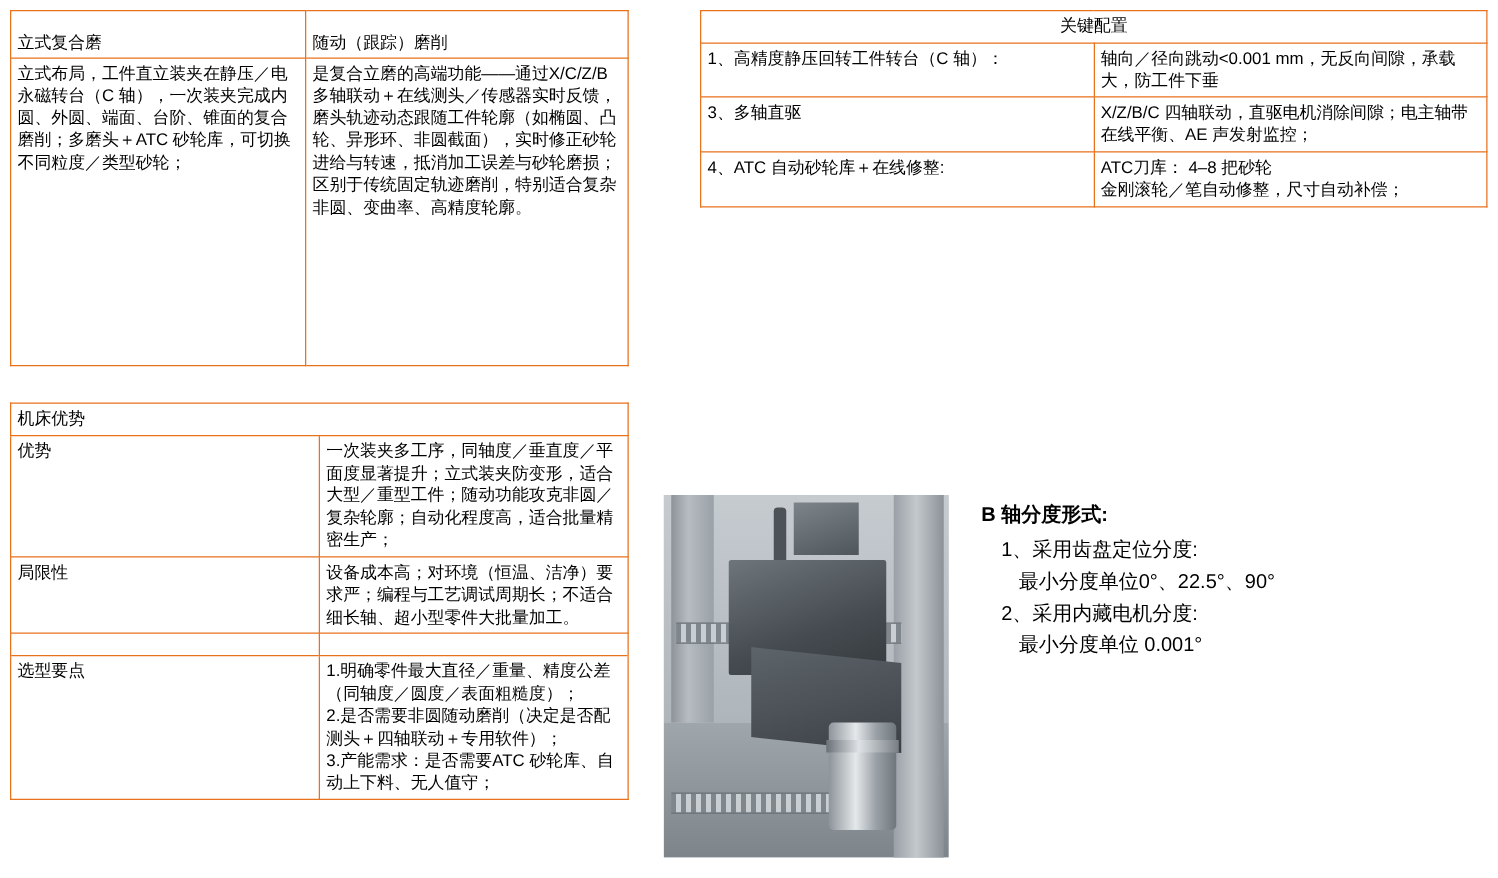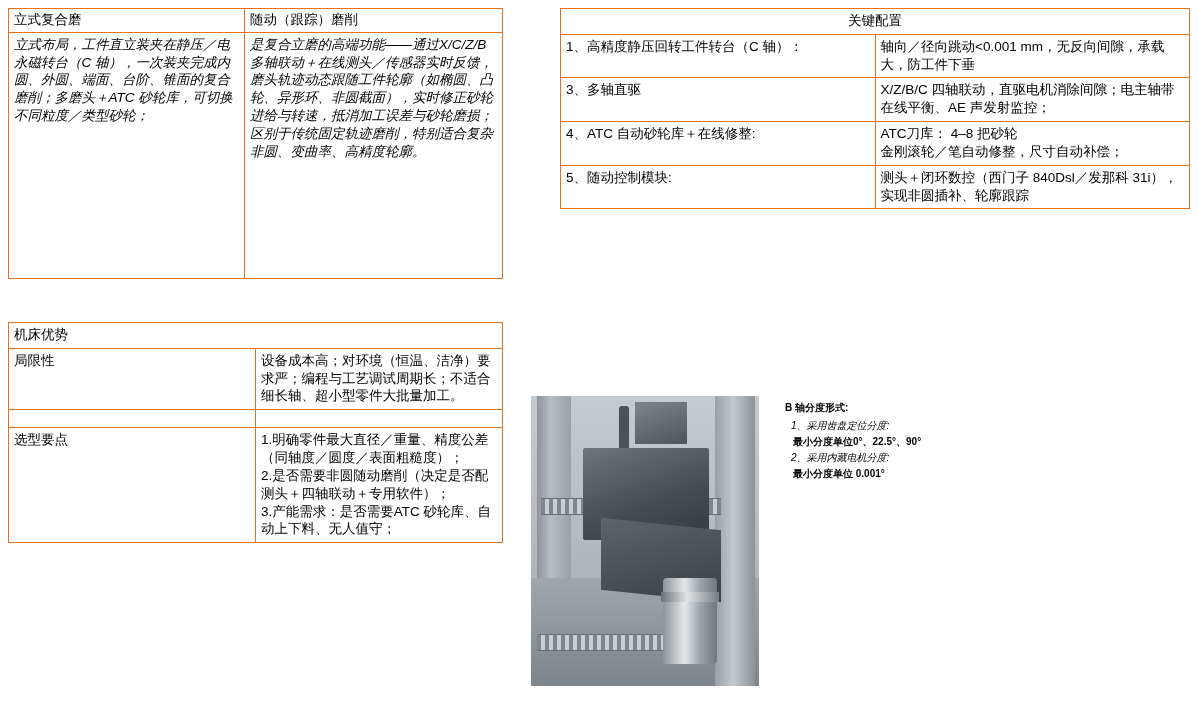--- a/index.html
+++ b/index.html
@@ -38,26 +38,25 @@
   }
 
   
   #tbl-compound {
     position: absolute;
     left: 8px;
     top: 8px;
     width: 495px;
   }
   #tbl-compound td.head {
-    padding-top: 2px;
+    padding-top: 16px;
     padding-bottom: 3px;
   }
   #tbl-compound td.body {
     height: 238px;
-    font-style: italic;
   }
 
   
   #tbl-advantage {
     position: absolute;
     left: 8px;
     top: 322px;
     width: 495px;
   }
   #tbl-advantage td.title {
@@ -161,33 +160,31 @@
     border-radius: 3px;
   }
 
   
   #b-axis {
     position: absolute;
     left: 785px;
     top: 400px;
     width: 400px;
     line-height: 1.6;
-    font-size: 10px;
+    font-size: 16px;
   }
   #b-axis .b-title {
     font-weight: bold;
     margin-bottom: 2px;
   }
   #b-axis .b-item {
-    margin-left: 6px;
-    font-style: italic;
+    margin-left: 16px;
   }
   #b-axis .b-sub {
-    margin-left: 8px;
-    font-weight: bold;
+    margin-left: 30px;
   }
 </style>
 </head>
 <body>
 
 <div class="page">
 
   <table class="doc" id="tbl-compound">
     <tbody>
         <tr>
@@ -200,20 +197,24 @@
     </tr>
   </tbody>
     </table>
 
   <table class="doc" id="tbl-advantage">
     <tbody>
         <tr>
       <td class="title" colspan="2">机床优势</td>
     </tr>
     <tr>
+      <td class="k">优势</td>
+      <td>一次装夹多工序，同轴度／垂直度／平面度显著提升；立式装夹防变形，适合大型／重型工件；随动功能攻克非圆／复杂轮廓；自动化程度高，适合批量精密生产；</td>
+    </tr>
+    <tr>
       <td class="k">局限性</td>
       <td>设备成本高；对环境（恒温、洁净）要求严；编程与工艺调试周期长；不适合细长轴、超小型零件大批量加工。</td>
     </tr>
     <tr class="spacer-row">
       <td></td>
       <td></td>
     </tr>
     <tr>
       <td class="k">选型要点</td>
       <td style="white-space:pre-line;">1.明确零件最大直径／重量、精度公差（同轴度／圆度／表面粗糙度）；
@@ -233,24 +234,20 @@
       <td>轴向／径向跳动&lt;0.001 mm，无反向间隙，承载大，防工件下垂</td>
     </tr>
     <tr>
       <td class="k">3、多轴直驱</td>
       <td>X/Z/B/C 四轴联动，直驱电机消除间隙；电主轴带在线平衡、AE 声发射监控；</td>
     </tr>
     <tr>
       <td class="k">4、ATC 自动砂轮库＋在线修整:</td>
       <td style="white-space:pre-line;">ATC刀库： 4–8 把砂轮
 金刚滚轮／笔自动修整，尺寸自动补偿；</td>
-    </tr>
-    <tr>
-      <td class="k">5、随动控制模块:</td>
-      <td>测头＋闭环数控（西门子 840Dsl／发那科 31i），实现非圆插补、轮廓跟踪</td>
     </tr>
   </tbody>
     </table>
 
   <div id="machine-photo">
     <div class="bg-top"></div>
     <div class="bg-bottom"></div>
     <div class="pillar-l"></div>
     <div class="pillar-r"></div>
     <div class="rail r1"></div>

